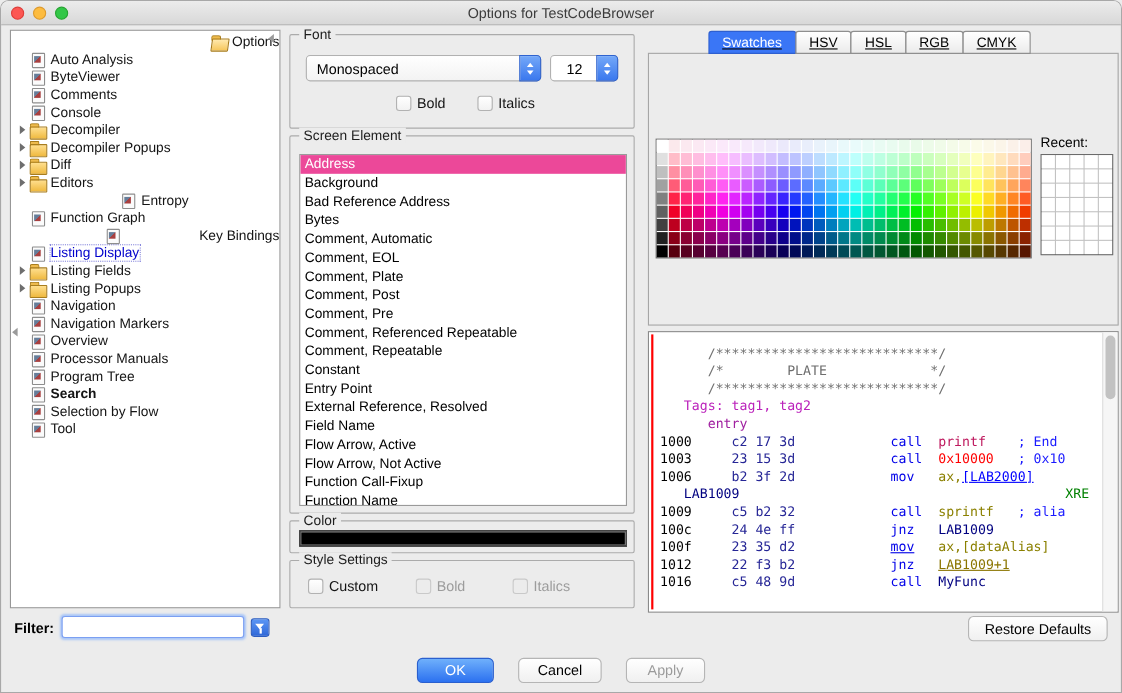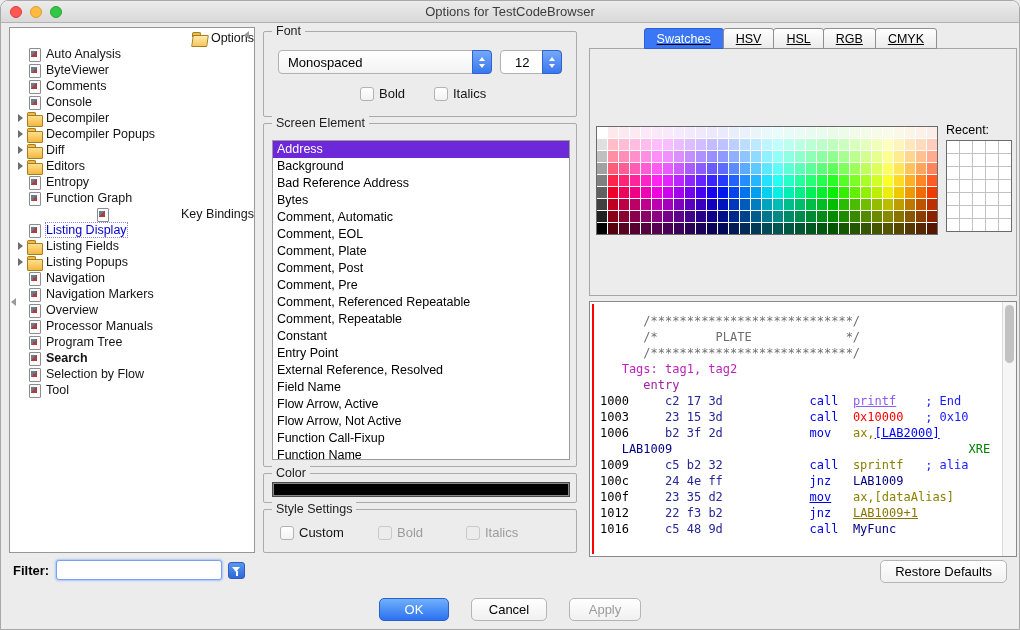--- a/index.html
+++ b/index.html
@@ -53,21 +53,21 @@
   .cap .dn{width:0;height:0;border-top:4px solid #fff;border-left:3.5px solid transparent;border-right:3.5px solid transparent;}
   .spinner{position:absolute;left:236px;top:18px;width:62px;height:24px;background:#fff;border:1px solid #b1b1b1;border-radius:4px;font-size:13px;display:flex;align-items:center;padding-left:14px;}
 
   .cb{position:absolute;display:flex;align-items:center;gap:5px;font-size:13px;color:#141414;}
   .cb .box{width:14px;height:14px;background:linear-gradient(#ffffff,#f2f2f2);border:1px solid #b2b2b2;border-radius:3px;flex:none;}
   .cb.disabled{color:#9c9c9c;}
   .cb.disabled .box{background:#ececec;border-color:#c9c9c9;}
 
   .se-list{position:absolute;left:8px;top:16px;width:298px;height:320px;background:#fff;border:1px solid #9a9a9a;overflow:hidden;}
   .se-item{height:17px;line-height:17px;font-size:12.5px;color:#000;padding-left:4px;white-space:nowrap;}
-  .se-item.selected{background:#6d28d9;color:#fff;}
+  .se-item.selected{background:#ec4899;color:#fff;}
 
   .color-bar{position:absolute;left:8px;top:8px;width:298px;height:15px;background:#000;border:1px solid #4a4a4a;box-shadow:inset 0 0 0 1px #888;}
 
   
   .tabs{position:absolute;right:82px;top:27px;display:flex;z-index:2;text-decoration:underline;}
   .tab{height:21px;line-height:20px;padding:0 12px;font-size:12.5px;color:#000;background:linear-gradient(#ffffff,#ebebeb);border:1px solid #8f8f8f;margin-left:-1px;border-radius:3px 3px 0 0;}
   .tab.active{background:#3a76f6;color:#fff;border-color:#2e5fd0;}
   .tabpane{position:absolute;left:588px;top:47px;width:428px;height:248px;border:1px solid #a6a6a6;background:#ececec;}
   .swatch-grid{position:absolute;left:6px;top:77px;display:inline-grid;grid-template-columns:repeat(31,10px);grid-auto-rows:11px;gap:1px;background:#fff;border:1px solid #6b6b6b;}
   .sw{width:10px;height:11px;}
@@ -144,21 +144,21 @@
       <div class="tree-row" style="padding-left: 4px;">
         <span class="tw right"></span>
         <span class="ticon folder"></span>
         <span class="tlabel">Diff</span>
       </div>
       <div class="tree-row" style="padding-left: 4px;">
         <span class="tw right"></span>
         <span class="ticon folder"></span>
         <span class="tlabel">Editors</span>
       </div>
-      <div class="tree-row" style="padding-left: 4px;">
+      <div class="tree-row" style="padding-left: 4px; justify-content: center;">
         <span class="tw none"></span>
         <span class="ticon plugin"></span>
         <span class="tlabel">Entropy</span>
       </div>
       <div class="tree-row" style="padding-left: 4px;">
         <span class="tw none"></span>
         <span class="ticon plugin"></span>
         <span class="tlabel">Function Graph</span>
       </div>
       <div class="tree-row" style="padding-left: 4px; justify-content: space-between;">
@@ -633,21 +633,21 @@
   </div>
 
   <div class="preview">
     <div class="redline"></div>
     <div class="plines" id="previewLines">
         <div class="pline"><span style="color: rgb(110, 110, 110);">      /****************************/</span></div>
         <div class="pline"><span style="color: rgb(110, 110, 110);">      /*        PLATE             */</span></div>
         <div class="pline"><span style="color: rgb(110, 110, 110);">      /****************************/</span></div>
         <div class="pline"><span style="color: rgb(187, 34, 187);">   Tags: tag1, tag2</span></div>
         <div class="pline"><span style="color: rgb(160, 32, 160);">      entry</span></div>
-        <div class="pline"><span style="color: rgb(0, 0, 0);">1000</span><span>     </span><span style="color: rgb(38, 38, 150);">c2 17 3d</span><span>            </span><span style="color: rgb(0, 0, 232);">call</span><span>  </span><span style="color: #8b5cf6; text-decoration: underline;">printf</span><span>    </span><span style="color: rgb(26, 26, 255);">; End</span></div>
+        <div class="pline"><span style="color: rgb(0, 0, 0);">1000</span><span>     </span><span style="color: rgb(38, 38, 150);">c2 17 3d</span><span>            </span><span style="color: rgb(0, 0, 232);">call</span><span>  </span><span style="color: #be185d;">printf</span><span>    </span><span style="color: rgb(26, 26, 255);">; End</span></div>
         <div class="pline"><span style="color: rgb(0, 0, 0);">1003</span><span>     </span><span style="color: rgb(38, 38, 150);">23 15 3d</span><span>            </span><span style="color: rgb(0, 0, 232);">call</span><span>  </span><span style="color: rgb(255, 0, 0);">0x10000</span><span>   </span><span style="color: rgb(26, 26, 255);">; 0x10</span></div>
         <div class="pline"><span style="color: rgb(0, 0, 0);">1006</span><span>     </span><span style="color: rgb(38, 38, 150);">b2 3f 2d</span><span>            </span><span style="color: rgb(0, 0, 232);">mov</span><span>   </span><span style="color: rgb(139, 128, 0);">ax,</span><span style="color: rgb(0, 0, 255); text-decoration: underline;">[LAB2000]</span></div>
         <div class="pline"><span style="color: rgb(0, 0, 128);">   LAB1009</span><span>                                         </span><span style="color: rgb(0, 128, 0);">XRE</span></div>
         <div class="pline"><span style="color: rgb(0, 0, 0);">1009</span><span>     </span><span style="color: rgb(38, 38, 150);">c5 b2 32</span><span>            </span><span style="color: rgb(0, 0, 232);">call</span><span>  </span><span style="color: rgb(139, 128, 0);">sprintf</span><span>   </span><span style="color: rgb(26, 26, 255);">; alia</span></div>
         <div class="pline"><span style="color: rgb(0, 0, 0);">100c</span><span>     </span><span style="color: rgb(38, 38, 150);">24 4e ff</span><span>            </span><span style="color: rgb(0, 0, 232);">jnz</span><span>   </span><span style="color: rgb(0, 0, 128);">LAB1009</span></div>
         <div class="pline"><span style="color: rgb(0, 0, 0);">100f</span><span>     </span><span style="color: rgb(38, 38, 150);">23 35 d2</span><span>            </span><span style="color: rgb(0, 0, 232); text-decoration: underline;">mov</span><span>   </span><span style="color: rgb(139, 128, 0);">ax,</span><span style="color: rgb(139, 128, 0);">[dataAlias]</span></div>
         <div class="pline"><span style="color: rgb(0, 0, 0);">1012</span><span>     </span><span style="color: rgb(38, 38, 150);">22 f3 b2</span><span>            </span><span style="color: rgb(0, 0, 232);">jnz</span><span>   </span><span style="color: rgb(139, 117, 0); text-decoration: underline;">LAB1009+1</span></div>
         <div class="pline"><span style="color: rgb(0, 0, 0);">1016</span><span>     </span><span style="color: rgb(38, 38, 150);">c5 48 9d</span><span>            </span><span style="color: rgb(0, 0, 232);">call</span><span>  </span><span style="color: rgb(0, 0, 128);">MyFunc</span></div>
       </div>
     <div class="pscroll">

